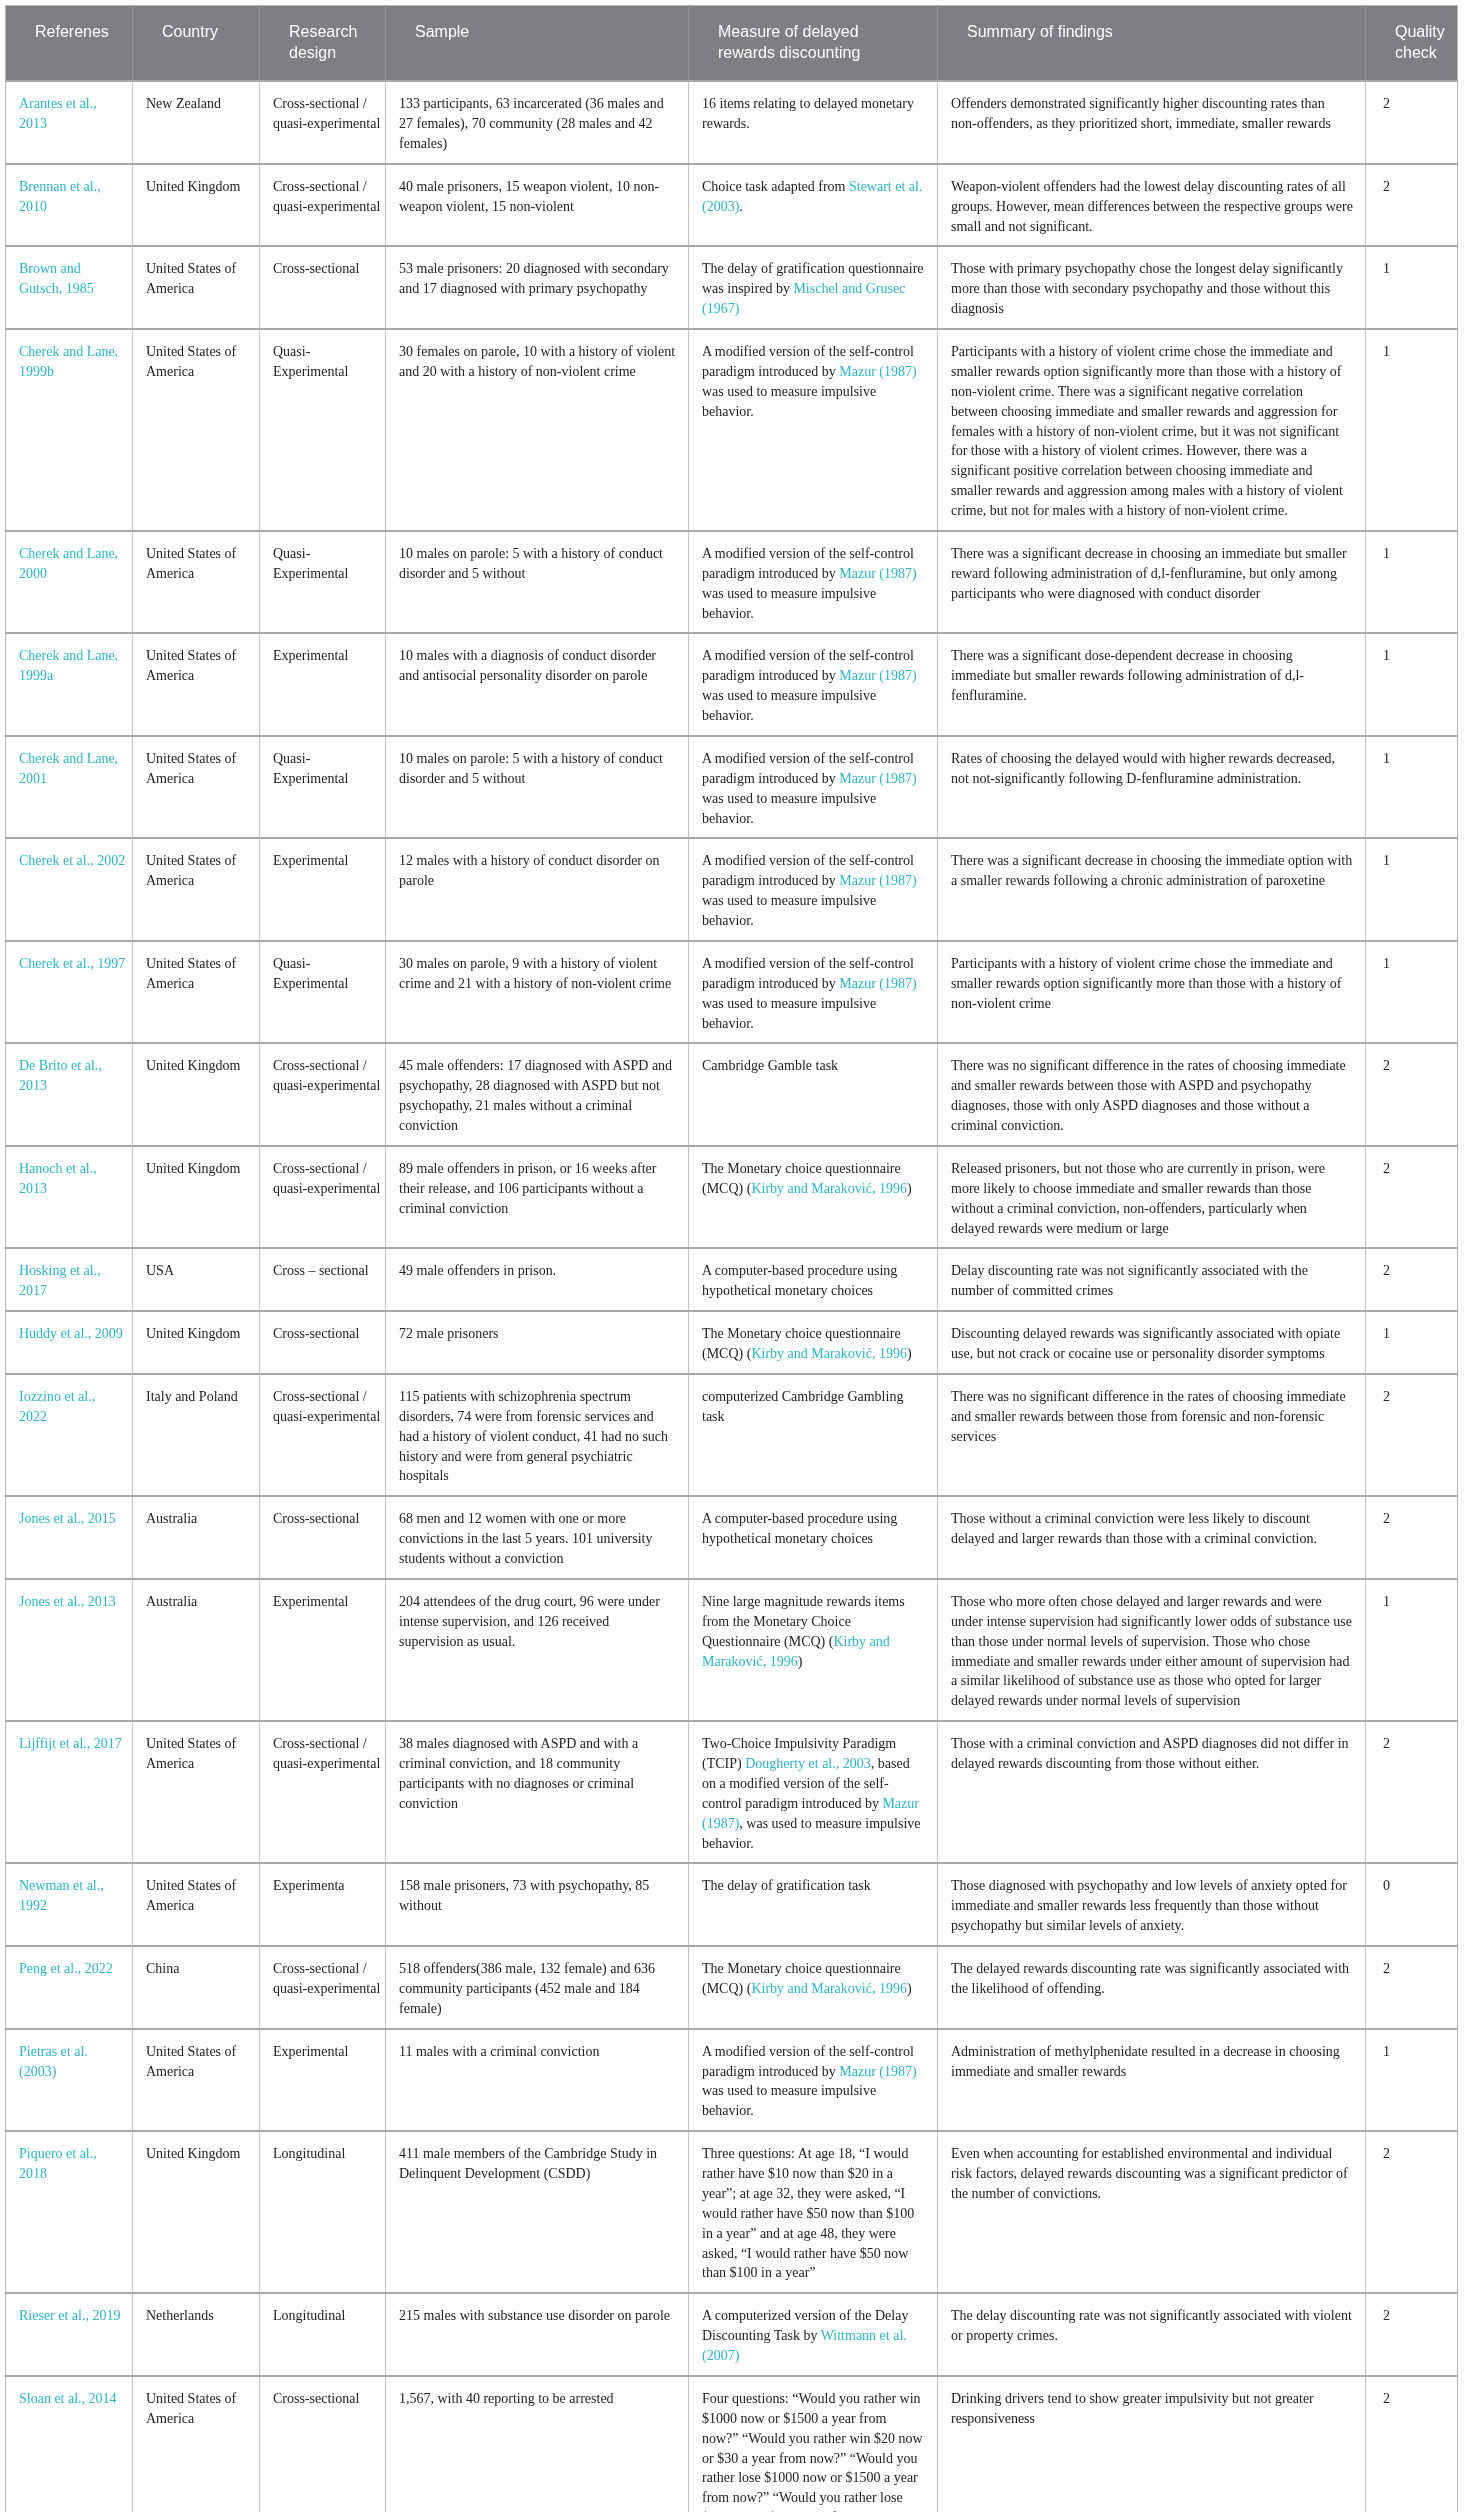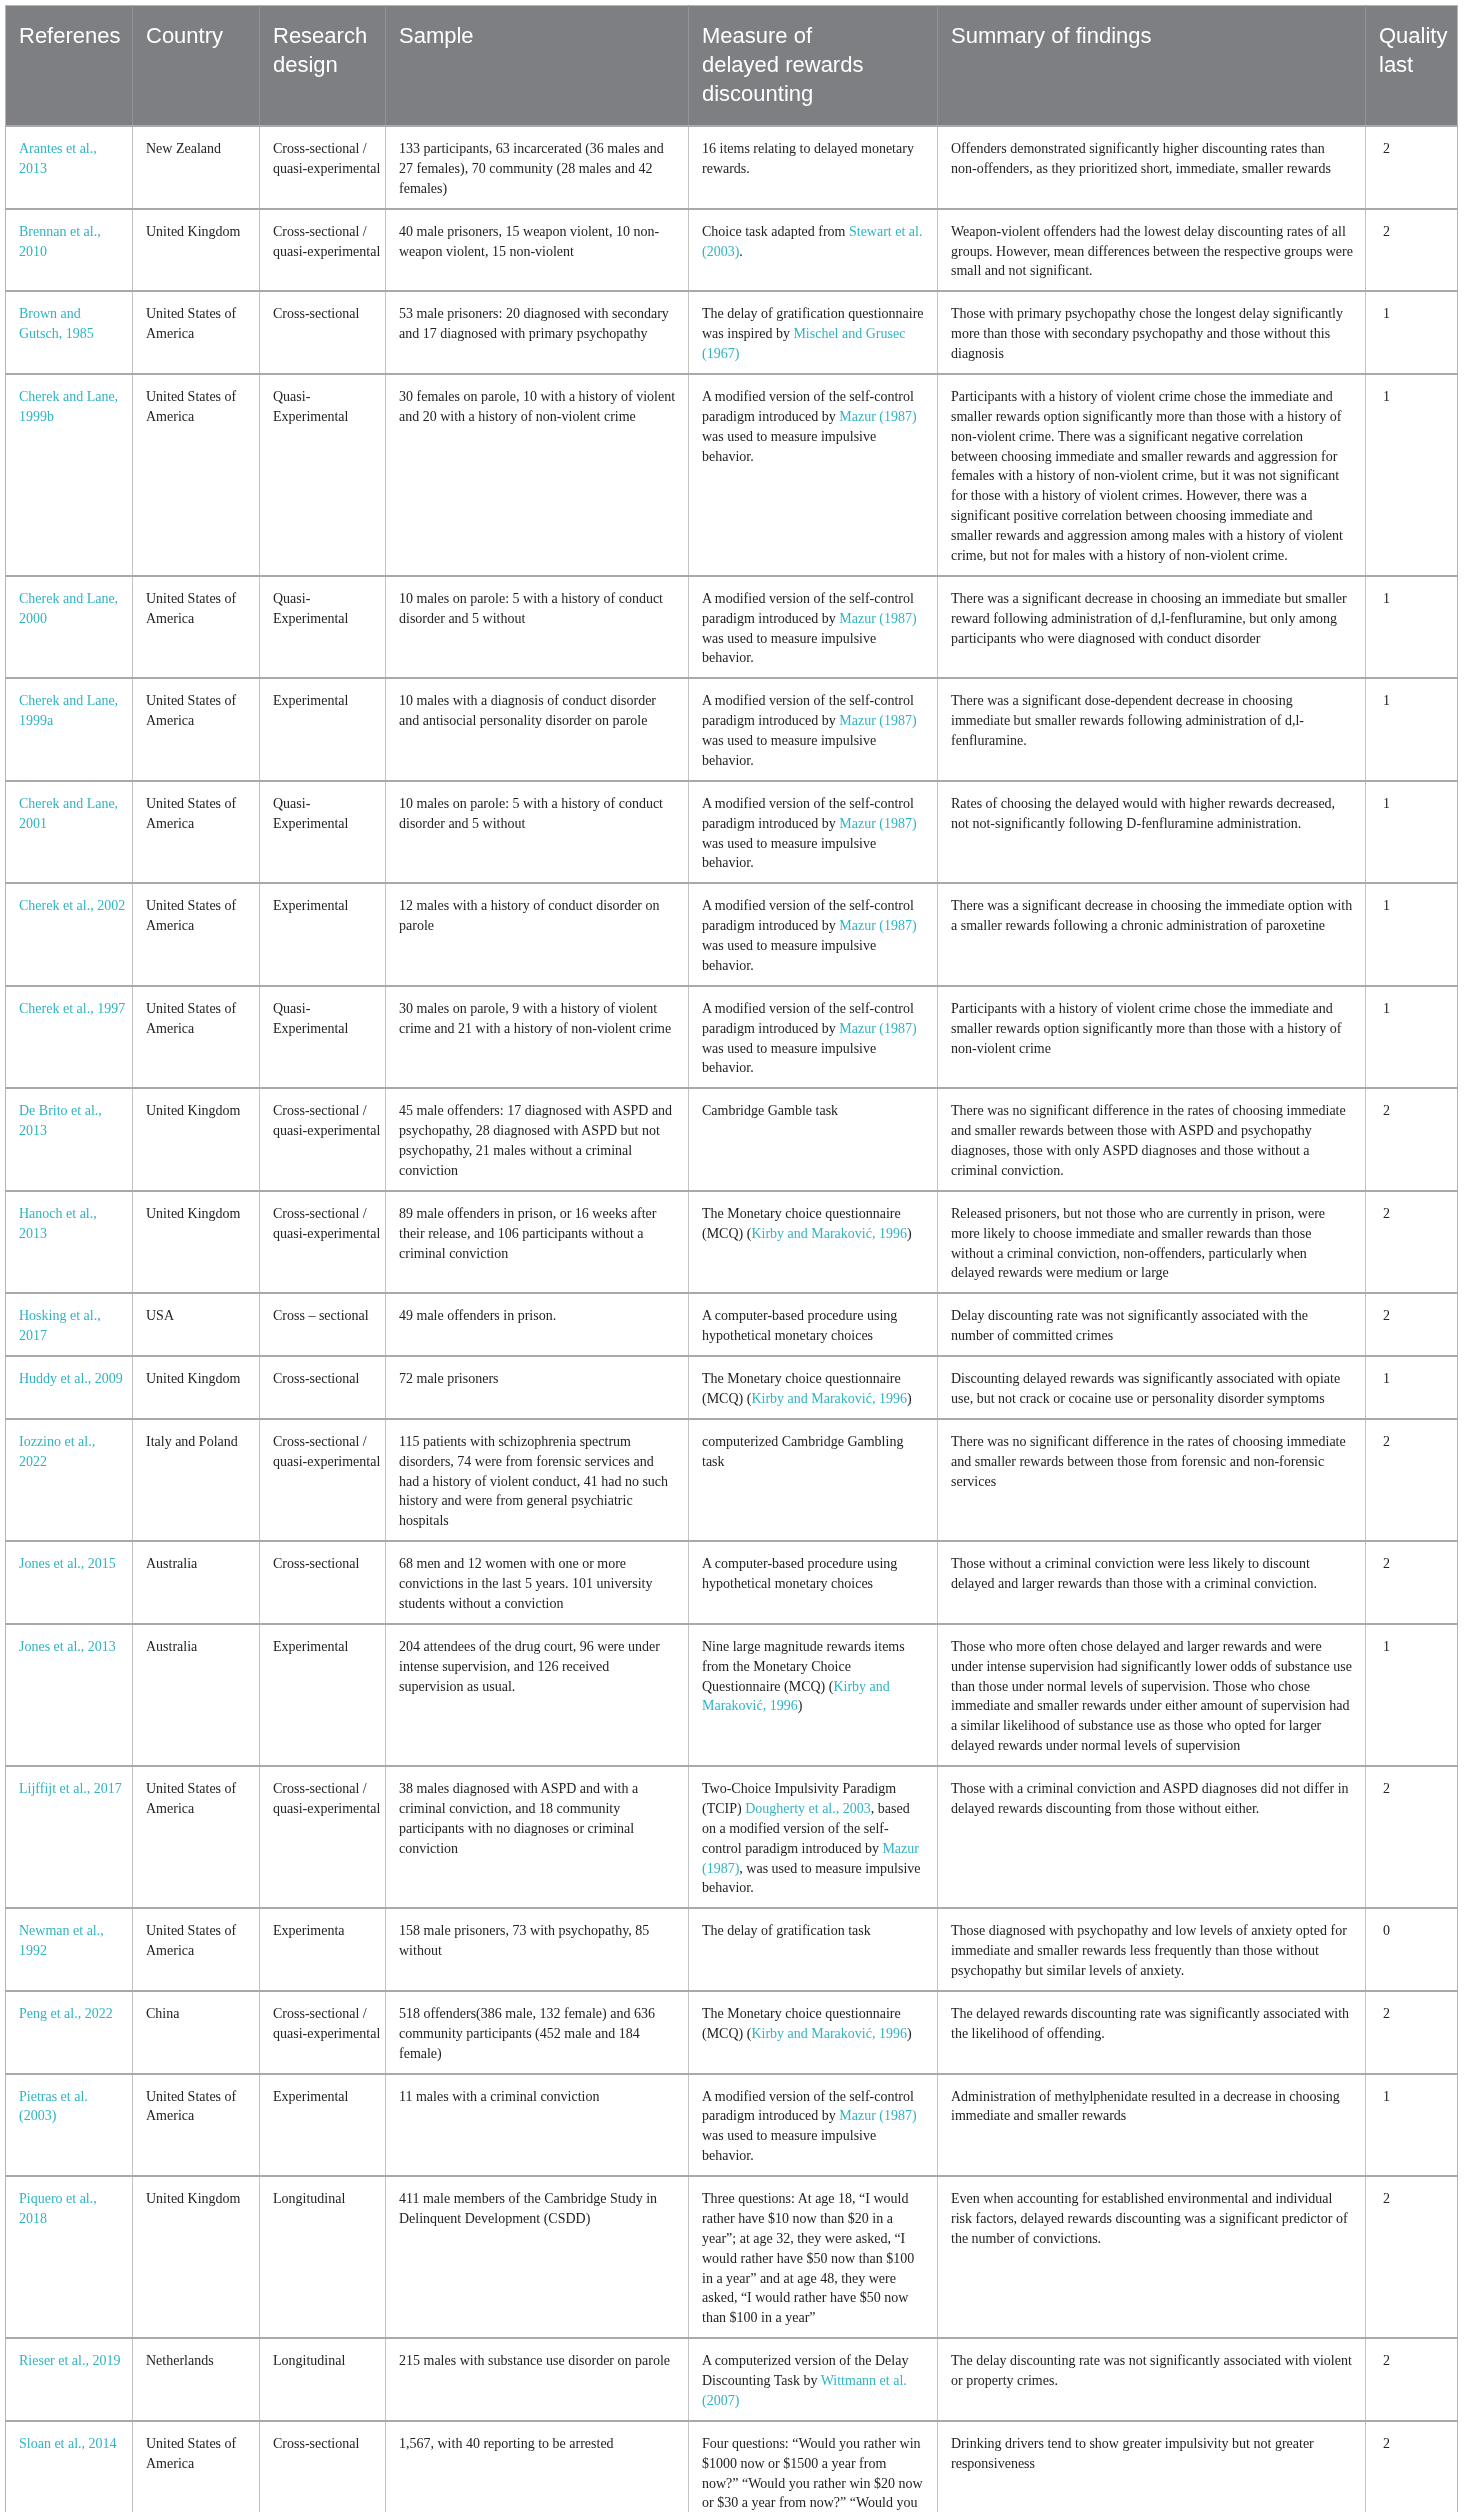--- a/index.html
+++ b/index.html
@@ -29,25 +29,25 @@
   col.c-sample{width:303px;}
   col.c-measure{width:249px;}
   col.c-summary{width:428px;}
   col.c-quality{width:92px;}
 
   thead th{
     background:var(--header-bg);
     color:#ffffff;
     font-family:"Liberation Sans", sans-serif;
     font-weight:normal;
-    font-size:22px;
+    font-size:16px;
     line-height:1.32;
     text-align:left;
     vertical-align:top;
-    padding:15px 12px 17px 13px;
+    padding:15px 12px 17px 29px;
     border-left:1.5px solid #929396;
     border-bottom:1.5px solid #b5b5b5;
   }
   thead th:first-child{border-left:none;}
   thead th.h-measure{padding-right:55px;}
   thead th.h-quality{padding-right:20px;}
 
   tbody td{
     vertical-align:top;
     font-size:14px;
@@ -83,21 +83,21 @@
         <col class="c-quality">
     </colgroup>
     <thead>
       <tr>
         <th>Referenes</th>
         <th>Country</th>
         <th>Research design</th>
         <th>Sample</th>
         <th class="h-measure">Measure of delayed rewards discounting</th>
         <th>Summary of findings</th>
-        <th class="h-quality">Quality last</th>
+        <th class="h-quality">Quality check</th>
       </tr>
     </thead>
     <tbody id="table-body">
   <tr>
     <td class="ref-cell"><a class="ref-link">Arantes et al., 2013</a></td>
     <td>New Zealand</td>
     <td class="design-cell">Cross-sectional / quasi-experimental</td>
     <td>133 participants, 63 incarcerated (36 males and 27 females), 70 community (28 males and 42 females)</td>
     <td><span>16 items relating to delayed monetary rewards.</span></td>
     <td><span>Offenders demonstrated significantly higher discounting rates than non-offenders, as they prioritized short, immediate, smaller rewards</span></td>

